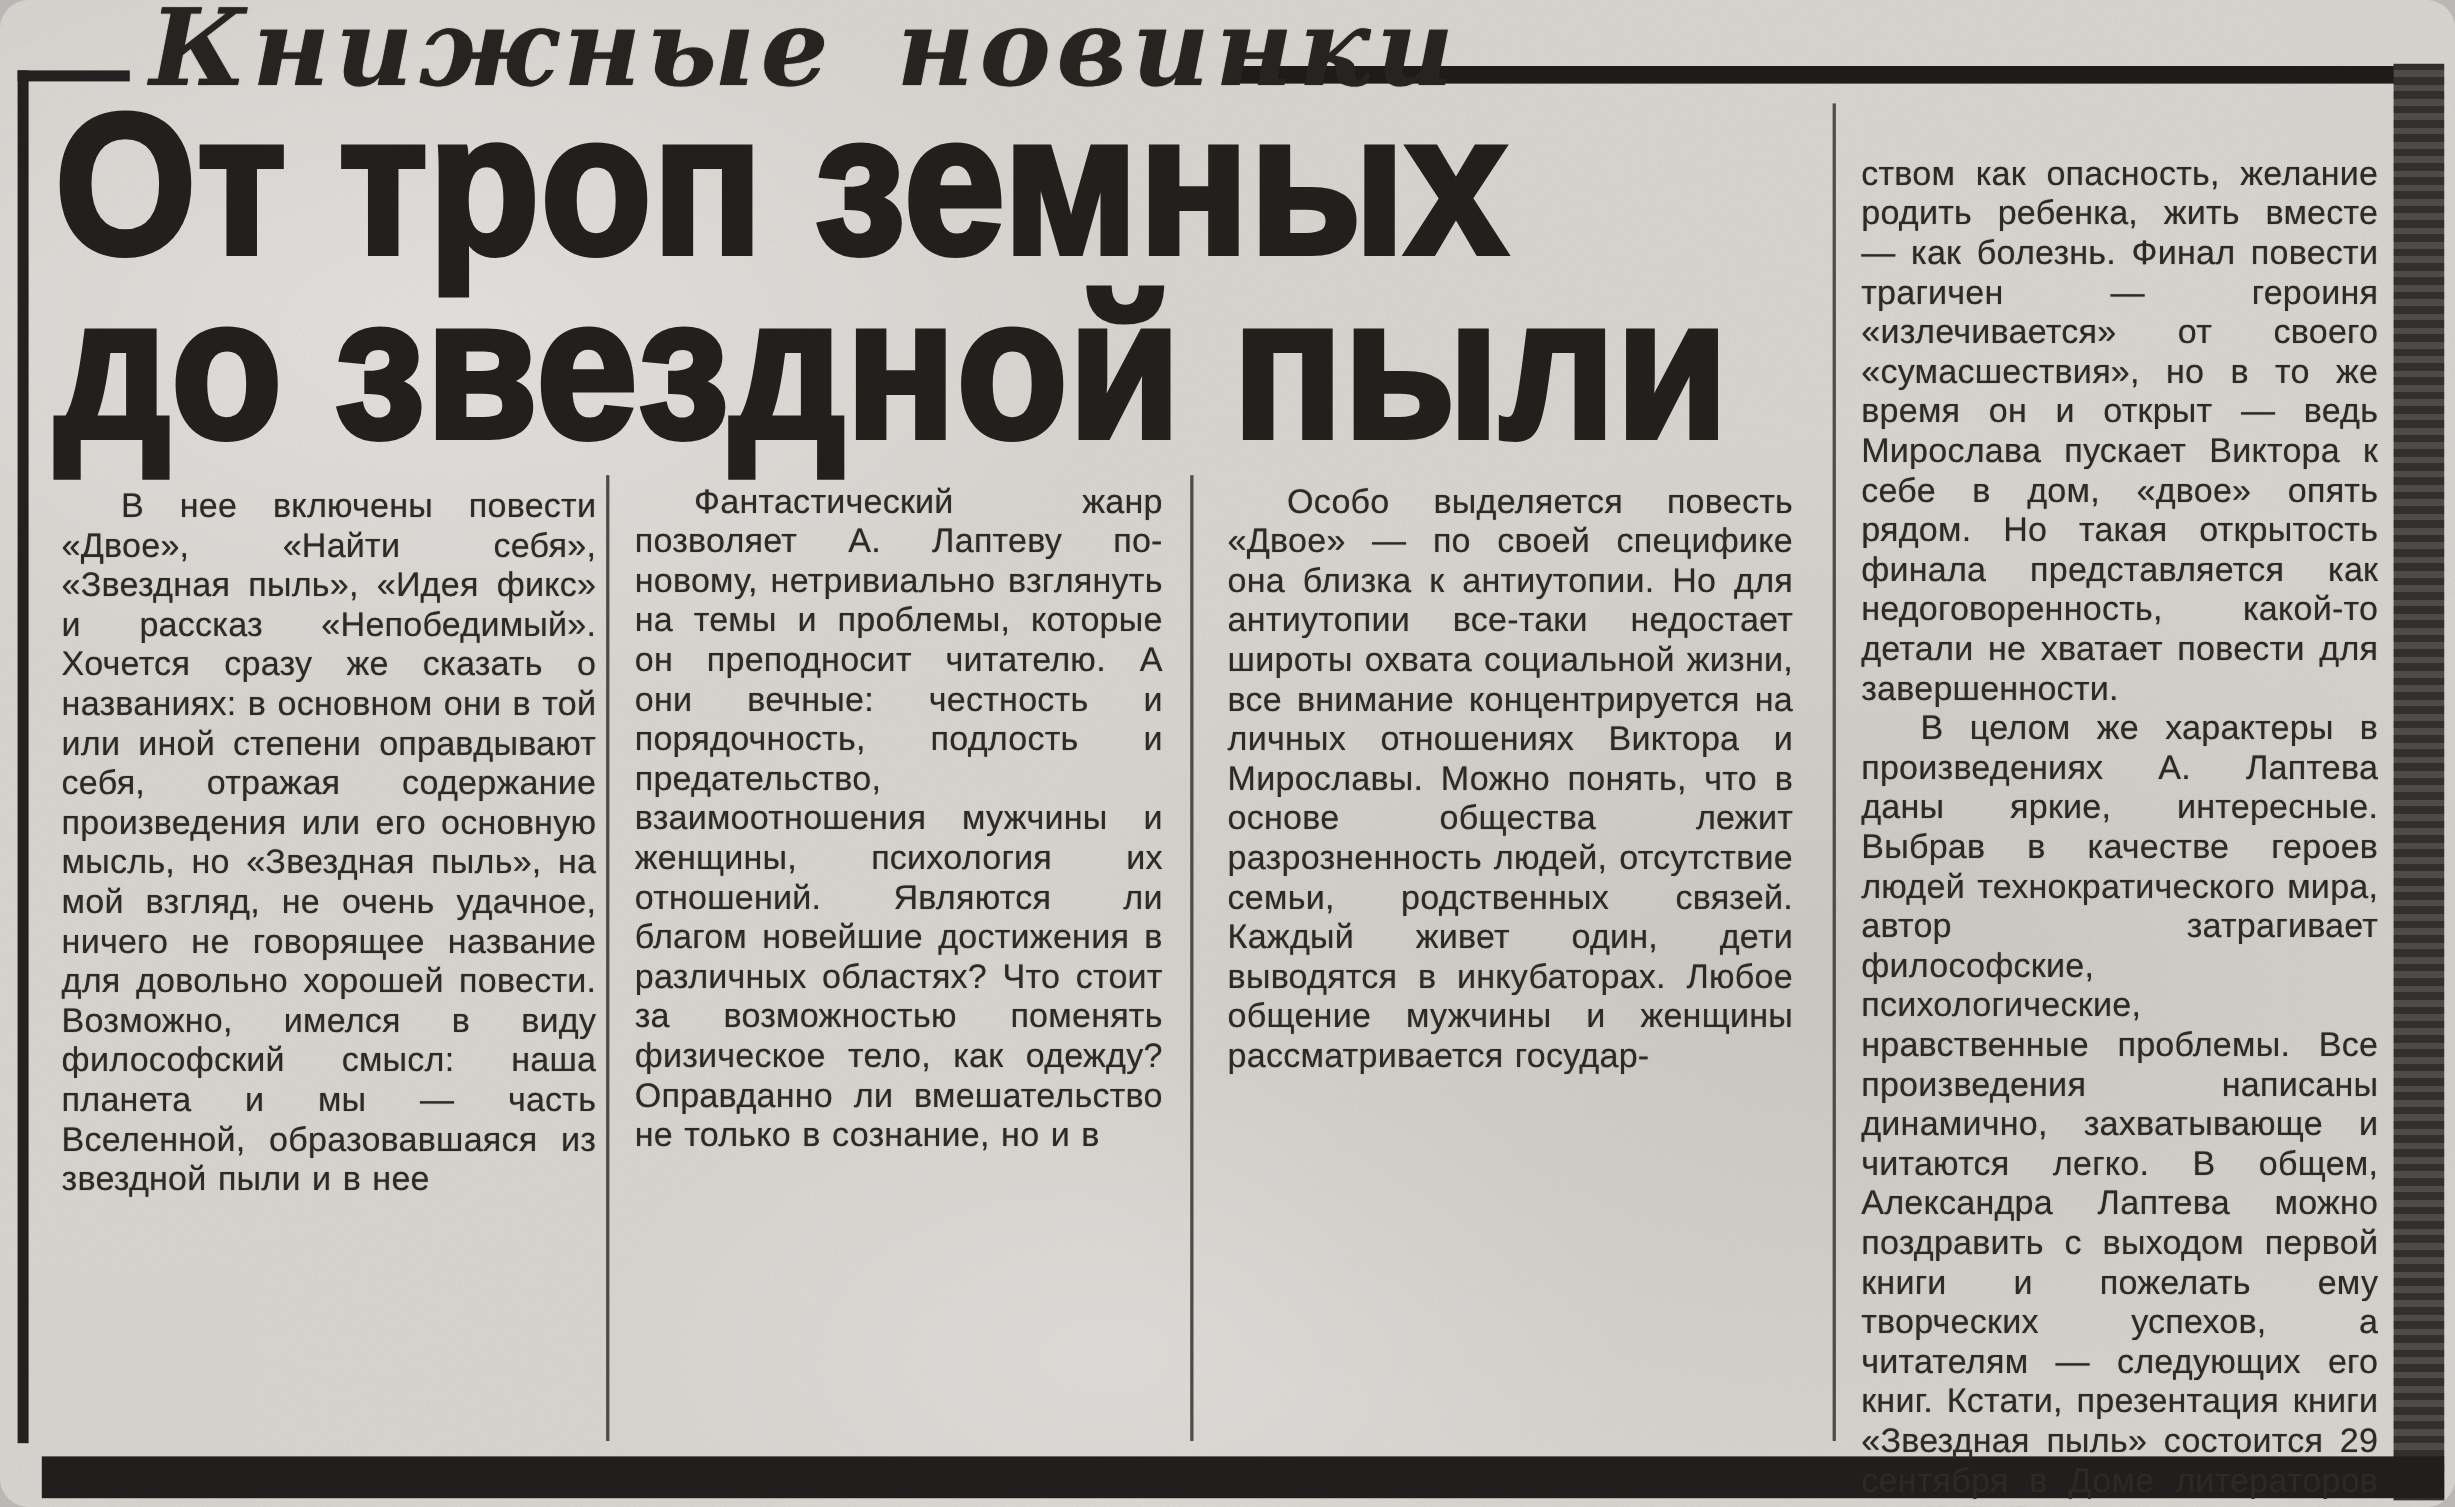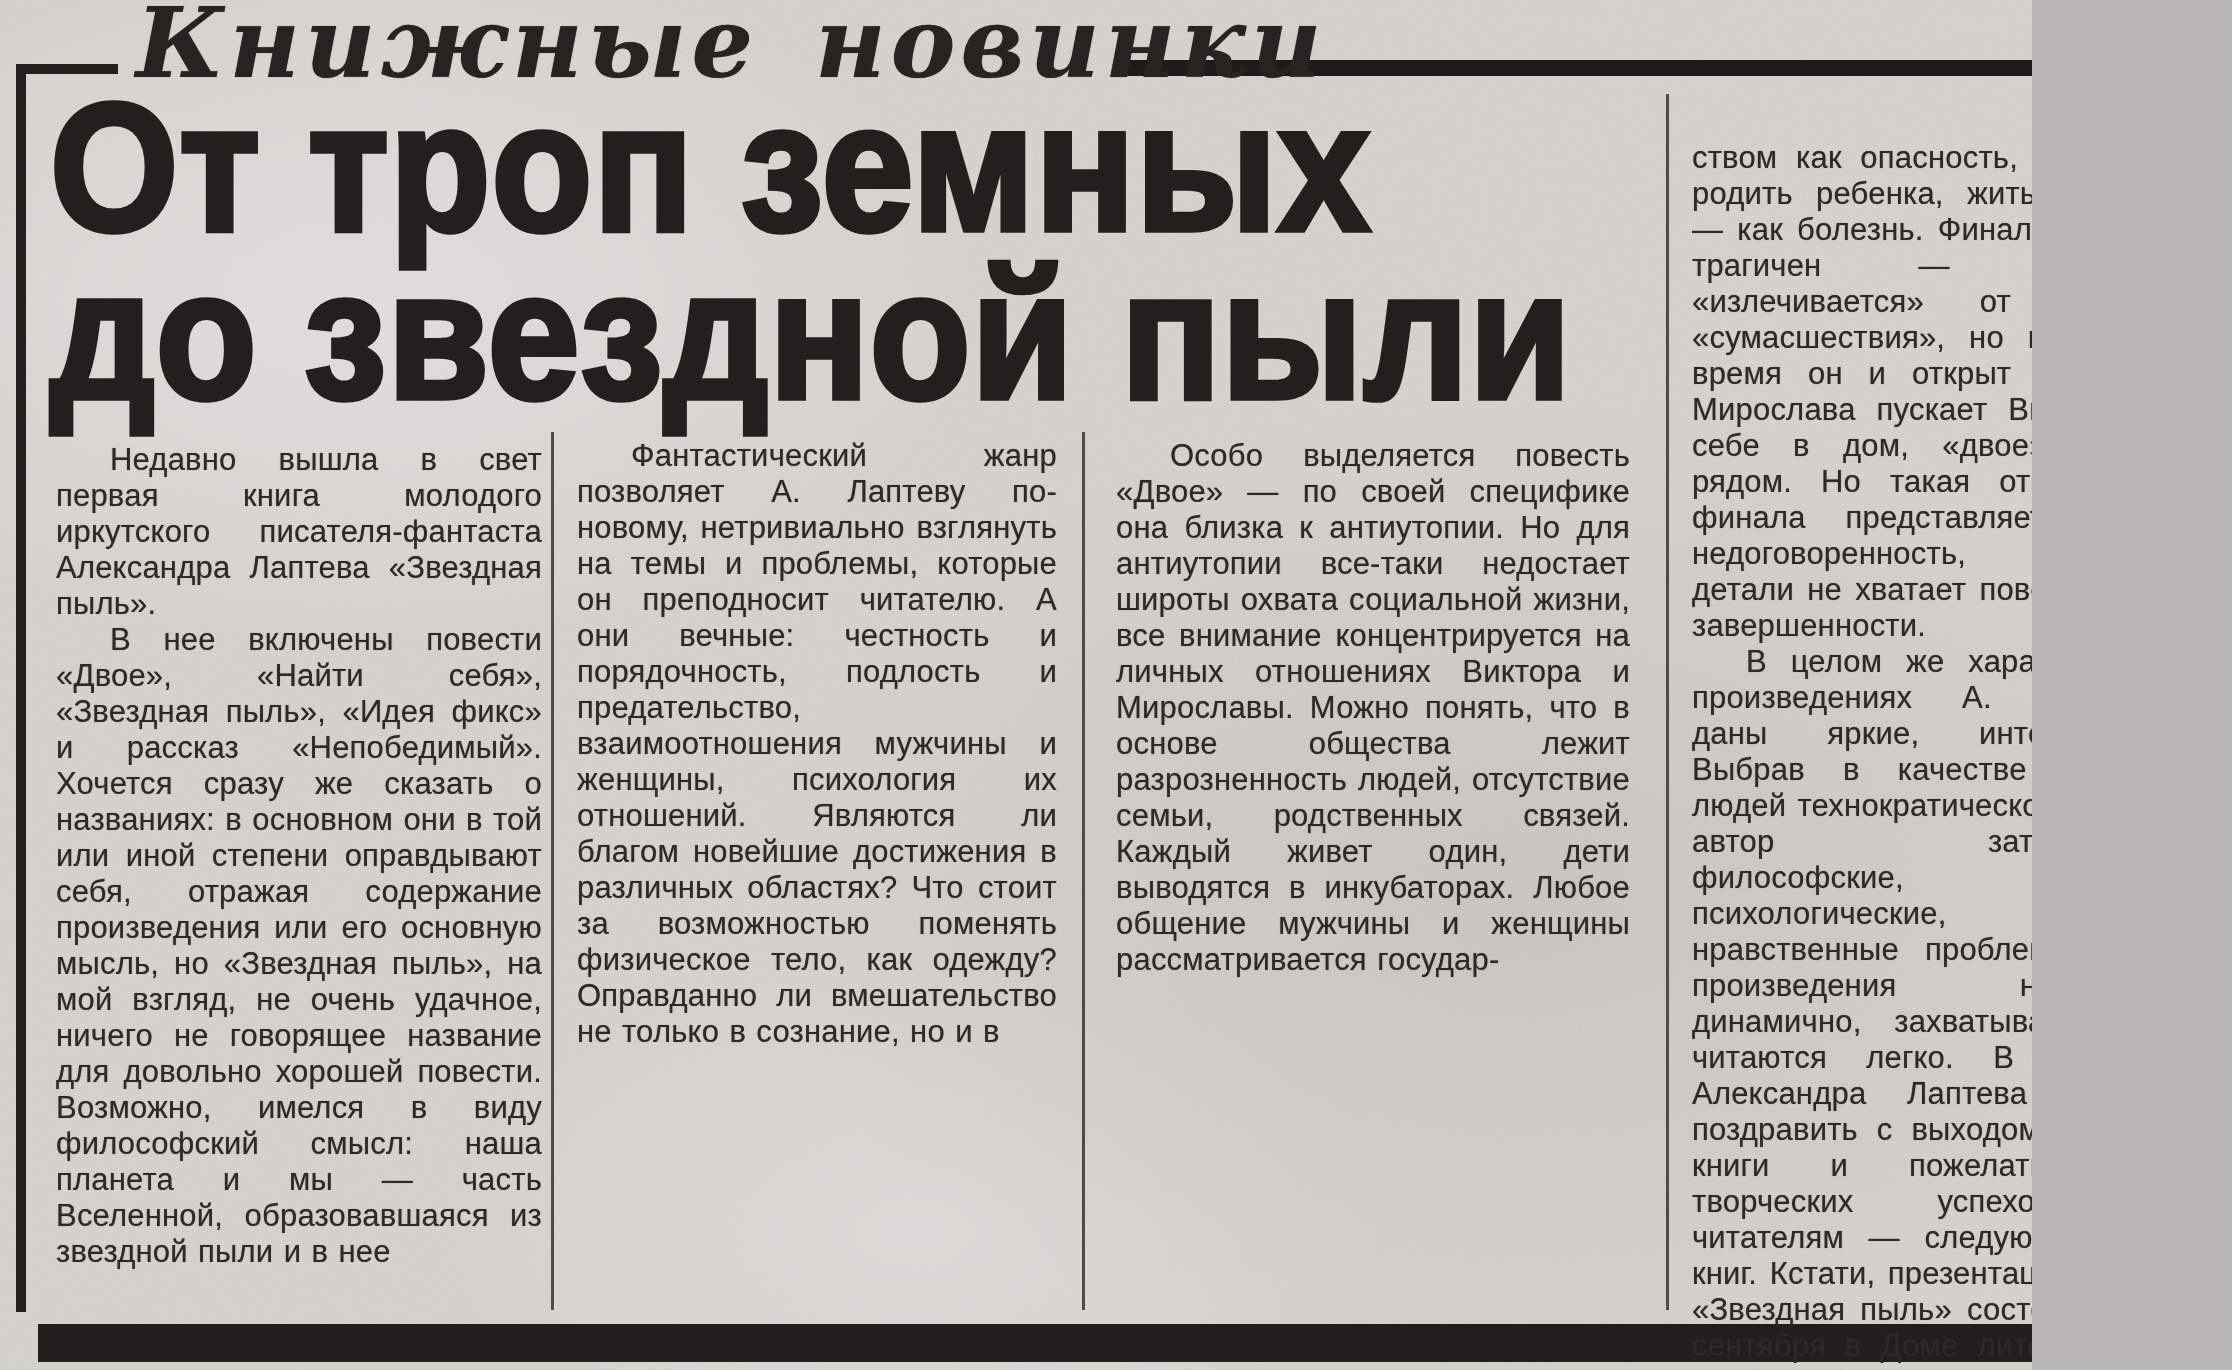--- a/index.html
+++ b/index.html
@@ -1,23 +1,24 @@
 <!DOCTYPE html>
 <html><head>
 <meta charset="utf-8">
 <style>
   html,body { margin:0; padding:0; background:#b9b8b4; }
   .page {
-    position:relative; width:2032px; height:1370px; overflow:hidden;
+    position:relative; width:2232px; height:1370px; overflow:hidden;
     background-color:#d8d6d1;
     background-image:
       radial-gradient(ellipse 900px 500px at 18% 22%, rgba(255,255,255,.30), rgba(255,255,255,0) 70%),
       radial-gradient(ellipse 1100px 700px at 75% 65%, rgba(130,125,117,.14), rgba(130,125,117,0) 70%),
       radial-gradient(ellipse 700px 400px at 45% 90%, rgba(255,255,255,.18), rgba(255,255,255,0) 70%);
     font-family:"Liberation Sans", sans-serif;
+    border-radius:26px;
   }
   .noise { position:absolute; left:0; top:0; pointer-events:none; }
 
   
   .left-rule   { position:absolute; left:16px;  top:64px;  width:10px;  height:1248px; background:#232120; }
   .kicker-dash { position:absolute; left:16px;  top:64px;  width:102px; height:10px;   background:#232120; }
   .top-rule    { position:absolute; left:1126px; top:60px; width:1092px; height:16px;  background:#1d1c1a; }
   .right-band  { position:absolute; left:2176px; top:58px; width:46px; height:1306px;
                  background:#44423e;
                  background-image:repeating-linear-gradient(0deg, rgba(0,0,0,.28) 0 7px, rgba(255,255,255,.05) 7px 13px); }
@@ -77,21 +78,20 @@
   <div class="bottom-bar"></div>
 
   <div class="kicker">Книжные новинки</div>
 
   <h1 class="headline" style="margin:0;">
     <span class="hl">От троп земных</span>
     <span class="hl">до звездной пыли</span>
   </h1>
 
   <div class="col col-1">
-    <p class="indent">Недавно вышла в свет первая книга молодого иркутского писателя-фантаста Александра Лаптева «Звездная пыль».</p>
     <p class="indent">В нее включены повести «Двое», «Найти себя», «Звездная пыль», «Идея фикс» и рассказ «Непобедимый». Хочется сразу же сказать о названиях: в основном они в той или иной степени оправдывают себя, отражая содержание произведения или его основную мысль, но «Звездная пыль», на мой взгляд, не очень удачное, ничего не говорящее название для довольно хорошей повести. Возможно, имелся в виду философский смысл: наша планета и мы — часть Вселенной, образовавшаяся из звездной пыли и в нее</p>
   </div>
 
   <div class="vrule vrule-1"></div>
 
   <div class="col col-2">
     <p class="indent">Фантастический жанр позволяет А. Лаптеву по-новому, нетривиально взглянуть на темы и проблемы, которые он преподносит читателю. А они вечные: честность и порядочность, подлость и предательство, взаимоотношения мужчины и женщины, психология их отношений. Являются ли благом новейшие достижения в различных областях? Что стоит за возможностью поменять физическое тело, как одежду? Оправданно ли вмешательство не только в сознание, но и в</p>
   </div>
 
   <div class="vrule vrule-2"></div>

